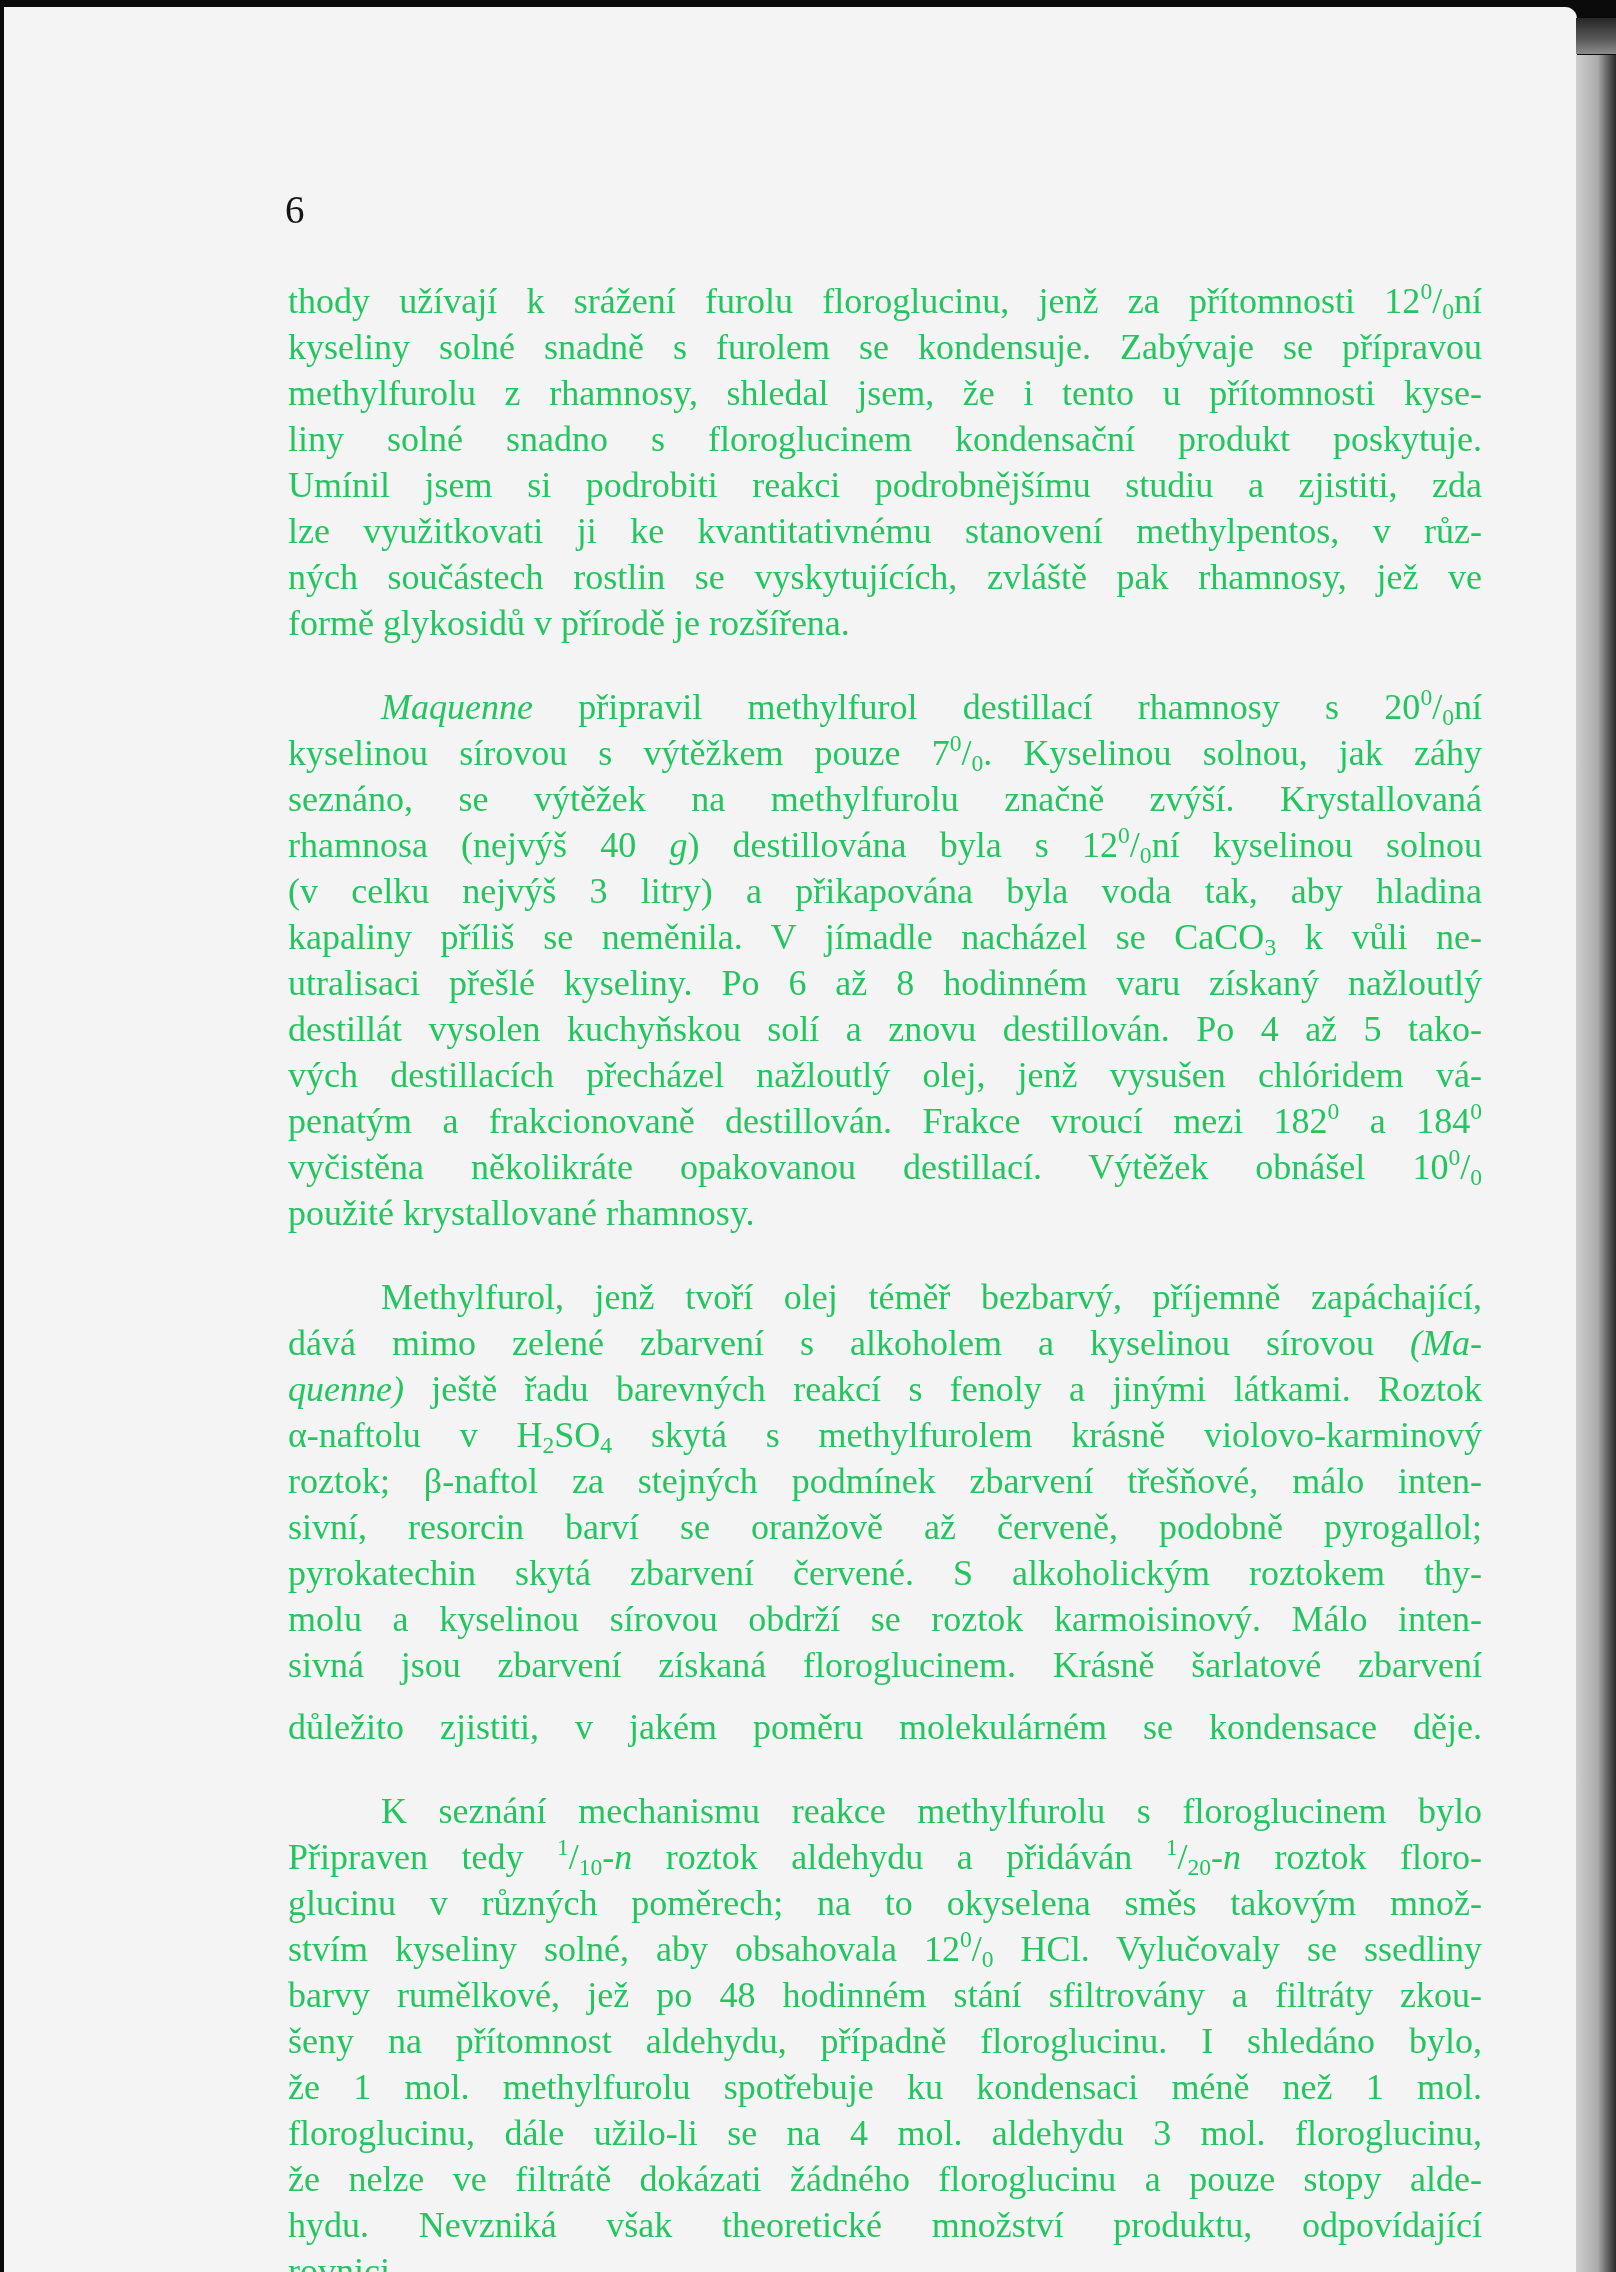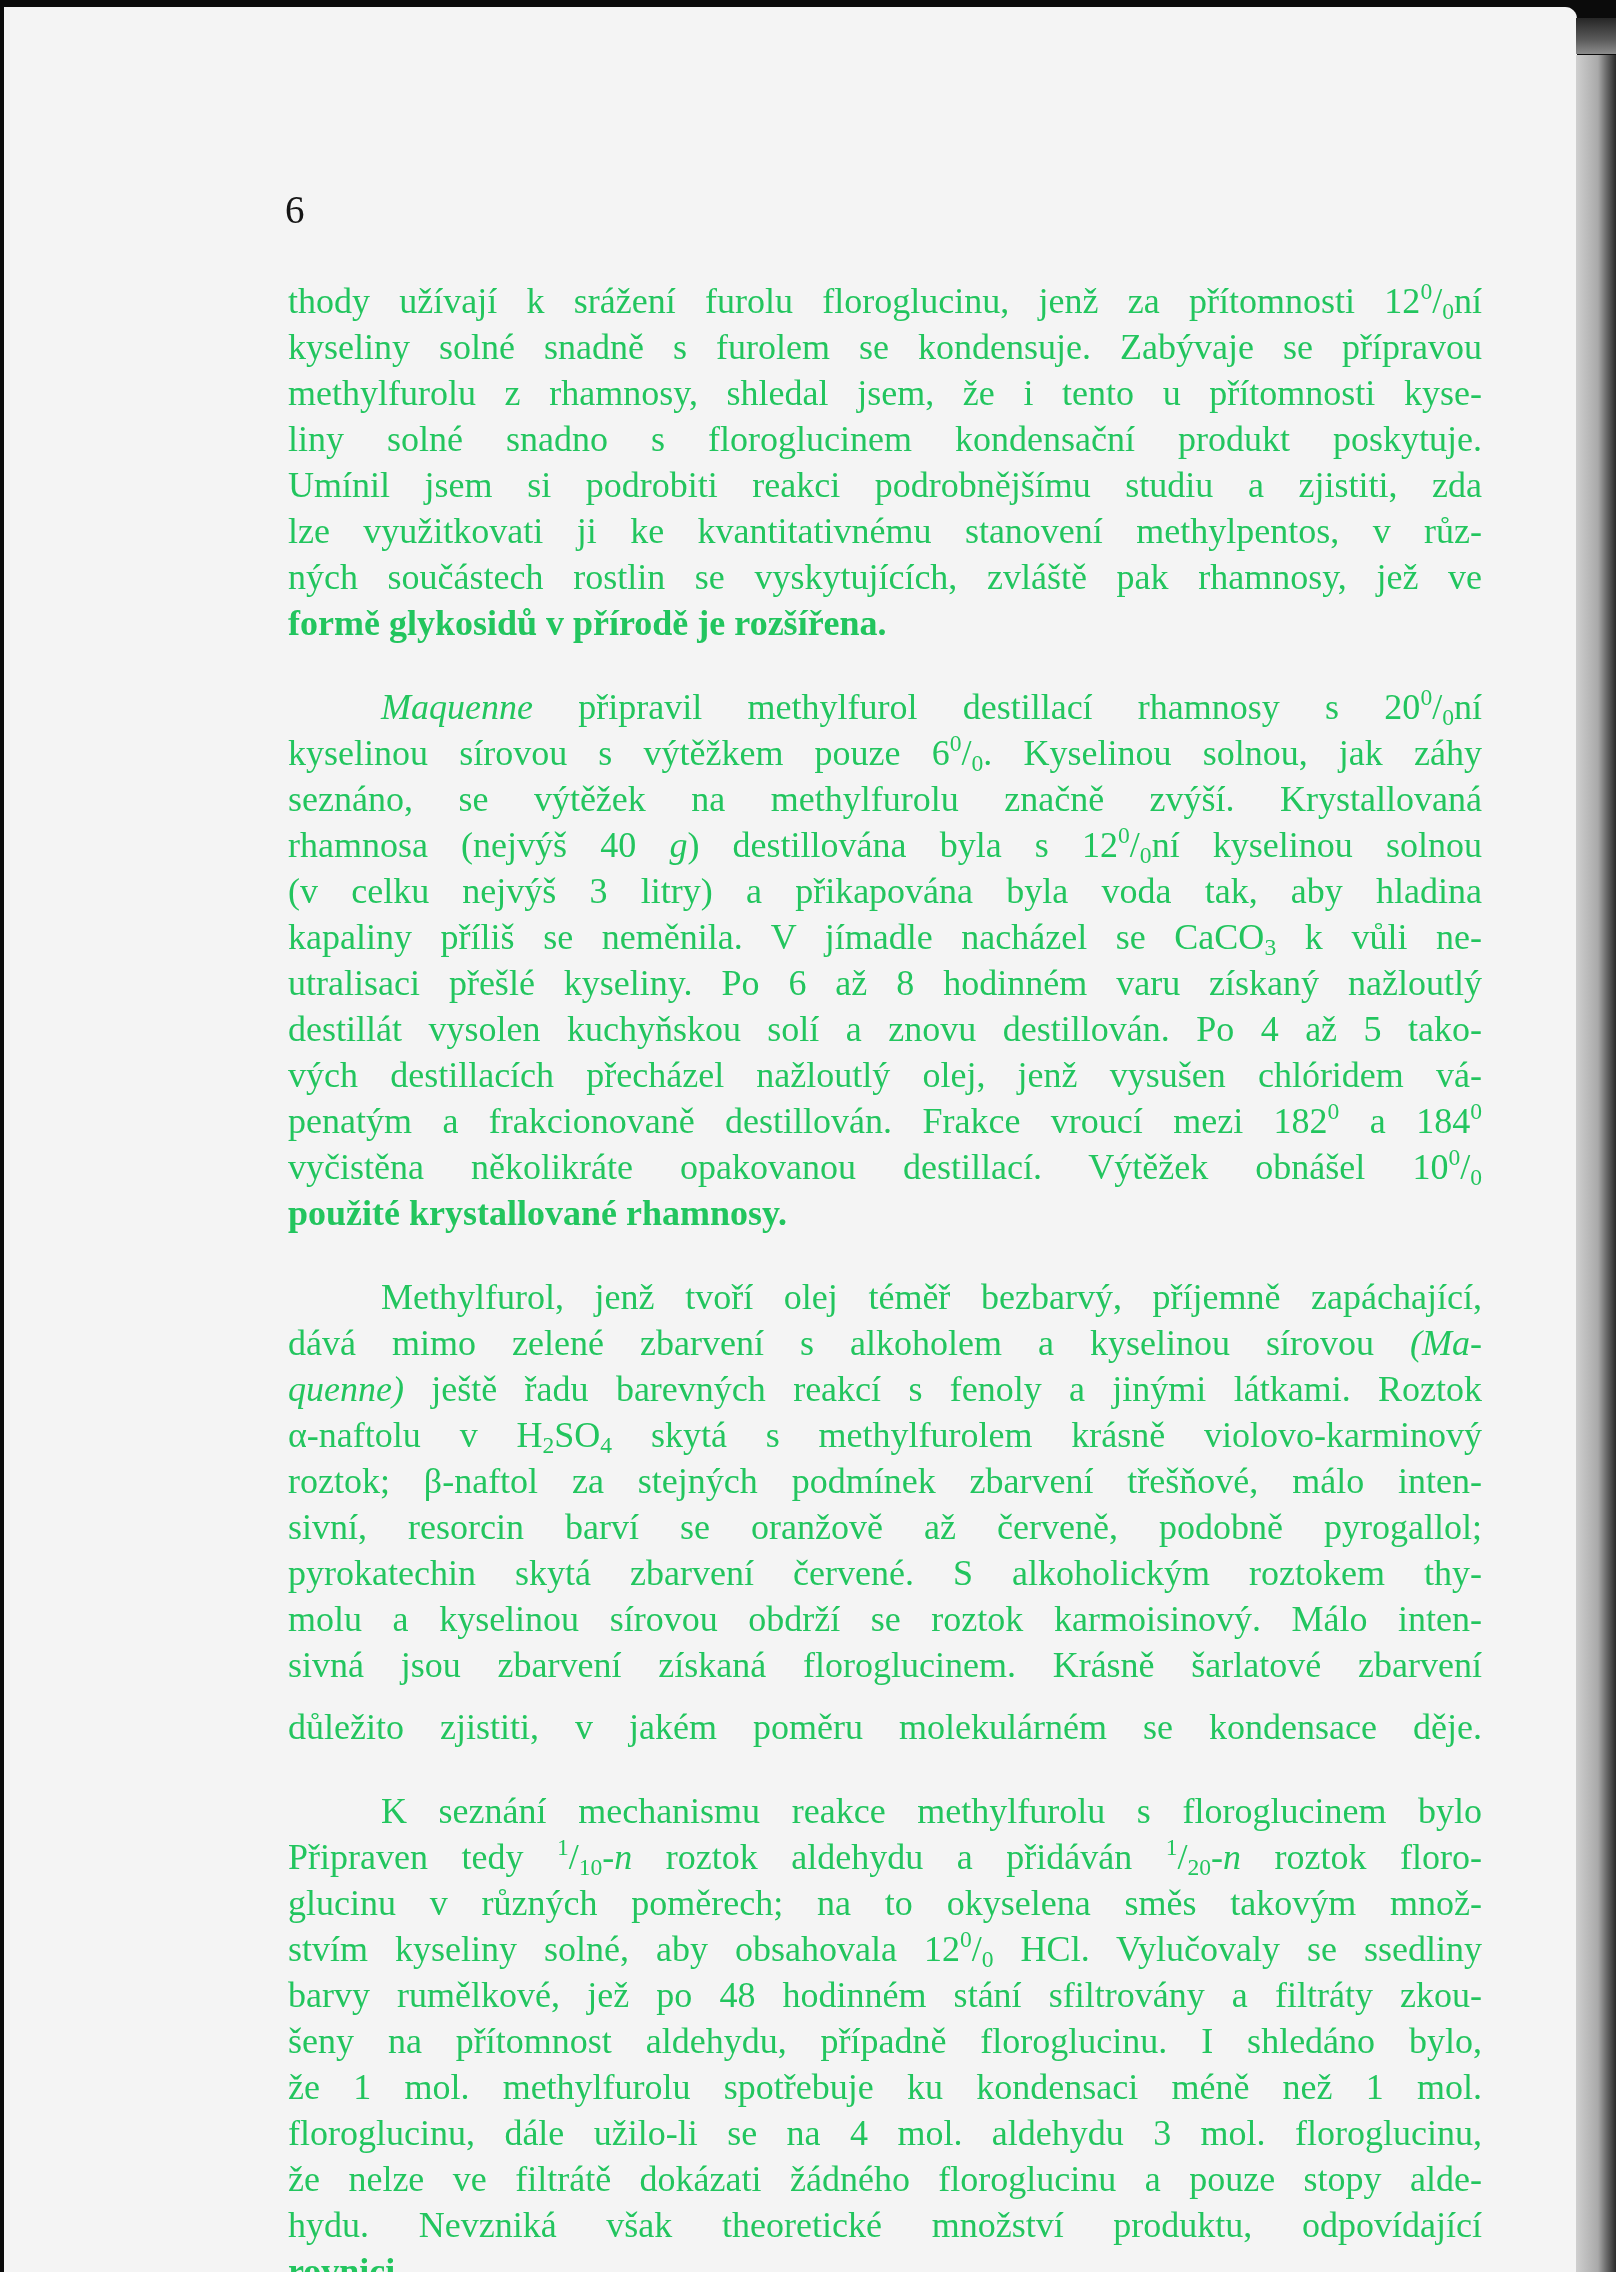--- a/index.html
+++ b/index.html
@@ -64,21 +64,20 @@
   .line {
     display: block;
     height: 46px;
     white-space: nowrap;
     text-align: justify;
     text-align-last: justify;
     overflow: visible;
   }
   .line.last {
     text-align-last: left;
-    font-weight: bold;
   }
   .line.indent {
     padding-left: 93px;
     margin-top: 38px;
   }
   .seg-italic { font-style: italic; }
   .seg-sup { font-size: 23.6px; vertical-align: 13.6px; line-height: 0; }
   .seg-sub { font-size: 23.6px; vertical-align: -6.4px; line-height: 0; }
 </style>
 </head>
@@ -96,21 +95,21 @@
       <span class="line"><span>kyseliny solné snadně s furolem se kondensuje. Zabývaje se přípravou</span></span>
       <span class="line"><span>methylfurolu z rhamnosy, shledal jsem, že i tento u přítomnosti kyse-</span></span>
       <span class="line"><span>liny solné snadno s floroglucinem kondensační produkt poskytuje.</span></span>
       <span class="line"><span>Umínil jsem si podrobiti reakci podrobnějšímu studiu a zjistiti, zda</span></span>
       <span class="line"><span>lze využitkovati ji ke kvantitativnému stanovení methylpentos, v růz-</span></span>
       <span class="line"><span>ných součástech rostlin se vyskytujících, zvláště pak rhamnosy, jež ve</span></span>
       <span class="line last"><span>formě glykosidů v přírodě je rozšířena.</span></span>
     </div>
   <div class="paragraph">
       <span class="line indent"><span class="seg-italic">Maquenne</span><span> připravil methylfurol destillací rhamnosy s 20</span><span class="seg-sup">0</span><span>/</span><span class="seg-sub">0</span><span>ní</span></span>
-      <span class="line"><span>kyselinou sírovou s výtěžkem pouze 6</span><span class="seg-sup">0</span><span>/</span><span class="seg-sub">0</span><span>. Kyselinou solnou, jak záhy</span></span>
+      <span class="line"><span>kyselinou sírovou s výtěžkem pouze 7</span><span class="seg-sup">0</span><span>/</span><span class="seg-sub">0</span><span>. Kyselinou solnou, jak záhy</span></span>
       <span class="line"><span>seznáno, se výtěžek na methylfurolu značně zvýší. Krystallovaná</span></span>
       <span class="line"><span>rhamnosa (nejvýš 40 </span><span class="seg-italic">g</span><span>) destillována byla s 12</span><span class="seg-sup">0</span><span>/</span><span class="seg-sub">0</span><span>ní kyselinou solnou</span></span>
       <span class="line"><span>(v celku nejvýš 3 litry) a přikapována byla voda tak, aby hladina</span></span>
       <span class="line"><span>kapaliny příliš se neměnila. V jímadle nacházel se CaCO</span><span class="seg-sub">3</span><span> k vůli ne-</span></span>
       <span class="line"><span>utralisaci přešlé kyseliny. Po 6 až 8 hodinném varu získaný nažloutlý</span></span>
       <span class="line"><span>destillát vysolen kuchyňskou solí a znovu destillován. Po 4 až 5 tako-</span></span>
       <span class="line"><span>vých destillacích přecházel nažloutlý olej, jenž vysušen chlóridem vá-</span></span>
       <span class="line"><span>penatým a frakcionovaně destillován. Frakce vroucí mezi 182</span><span class="seg-sup">0</span><span> a 184</span><span class="seg-sup">0</span></span>
       <span class="line"><span>vyčistěna několikráte opakovanou destillací. Výtěžek obnášel 10</span><span class="seg-sup">0</span><span>/</span><span class="seg-sub">0</span></span>
       <span class="line last"><span>použité krystallované rhamnosy.</span></span>

